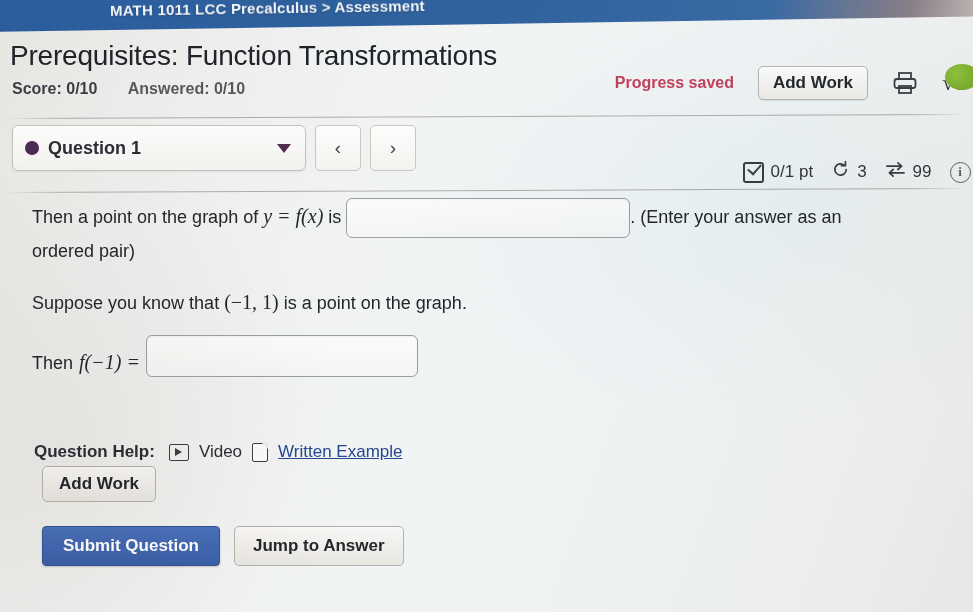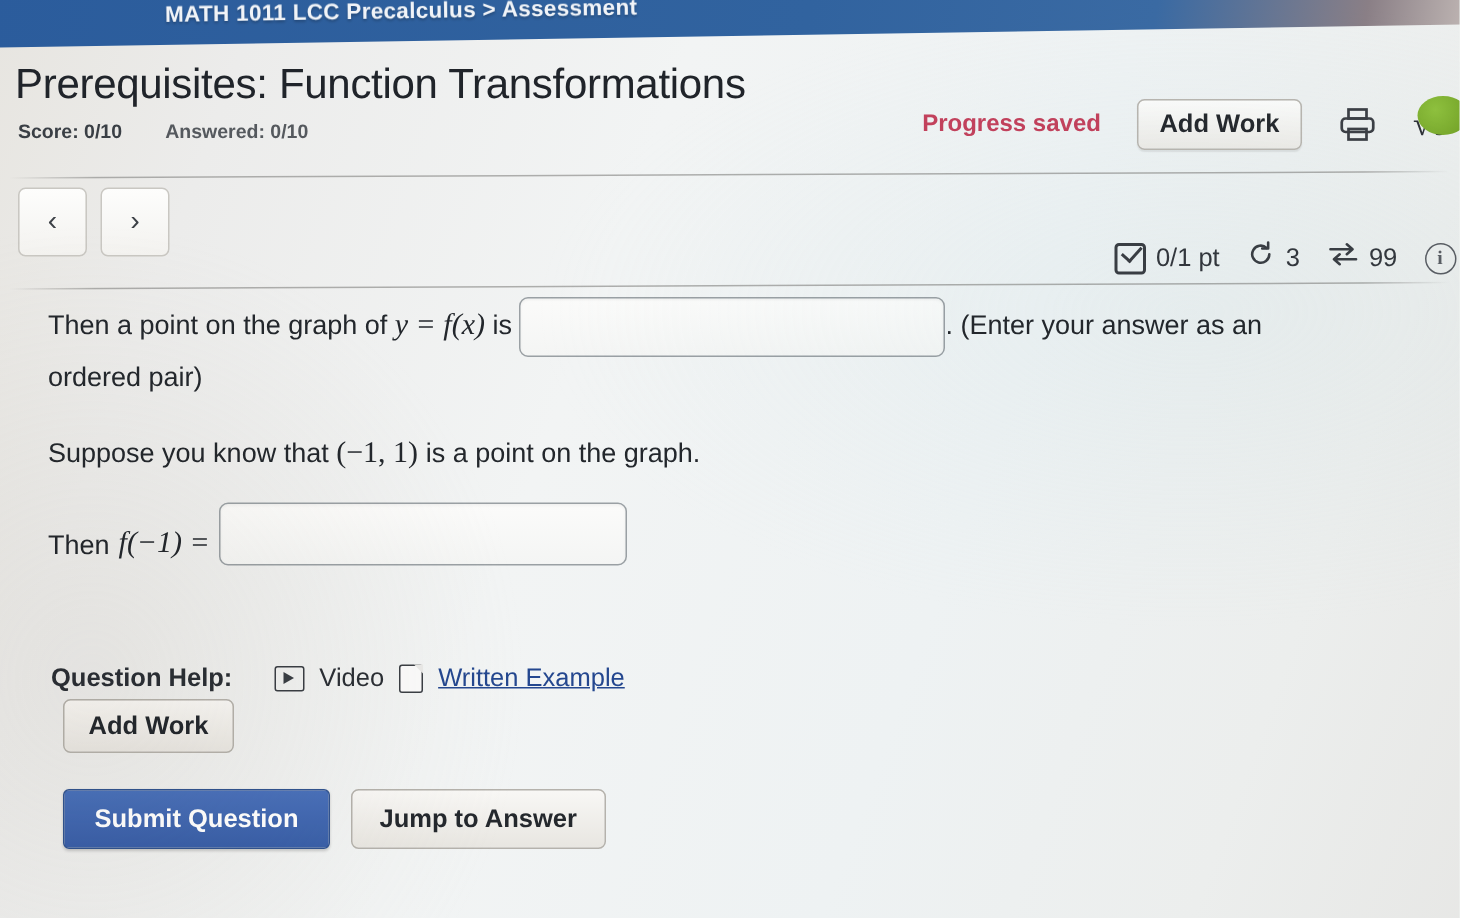--- a/index.html
+++ b/index.html
@@ -108,21 +108,21 @@
     position: absolute;
     right: -14px; top: 24px;
     width: 34px; height: 26px;
     border-radius: 50%;
     background: radial-gradient(circle at 35% 35%, #8fc13e, #6f9e24);
   }
 
   .score-line {
     position: absolute;
     left: 12px; top: 80px;
-    font-size: 13px;
+    font-size: 16px;
     color: #3a3f45;
     font-weight: 600;
     white-space: nowrap;
   }
   .score-line .sp { display: inline-block; width: 22px; }
   .score-line .ans { color: #55595e; font-weight: 600; }
 
   .rule {
     position: absolute;
     left: 6px;
@@ -264,21 +264,21 @@
   
   .helprow {
     position: absolute;
     left: 34px; top: 442px;
     display: flex;
     align-items: center;
     gap: 10px;
     font-size: 17px;
     color: #2b2f35;
   }
-  .help-label { font-weight: 600; margin-right: 18px; }
+  .help-label { font-weight: 600; margin-right: 4px; }
   .vid-icon {
     width: 18px; height: 15px;
     border: 1.8px solid #3a3e44;
     border-radius: 2px;
     display: inline-flex;
     align-items: center;
     justify-content: center;
   }
   .vid-icon::after {
     content: "";
@@ -383,20 +383,25 @@
 
   <div class="score-line">
     <span>Score: 0/10</span>
     <span class="sp"></span>
     <span class="ans">Answered: 0/10</span>
   </div>
 
   <div class="rule r1"></div>
 
   <div class="qrow">
+    <div class="qselect">
+      <span class="qdot"></span>
+      <span class="qlabel">Question 1</span>
+      <span class="qcaret"></span>
+    </div>
     <div class="navbtn">‹</div>
     <div class="navbtn">›</div>
   </div>
 
   <div class="ptsrow">
     <span class="sq-check"></span>
     <span>0/1 pt</span>
     <span class="sep"></span>
     <span>
       <svg width="19" height="19" viewBox="0 0 20 20" aria-hidden="true">

